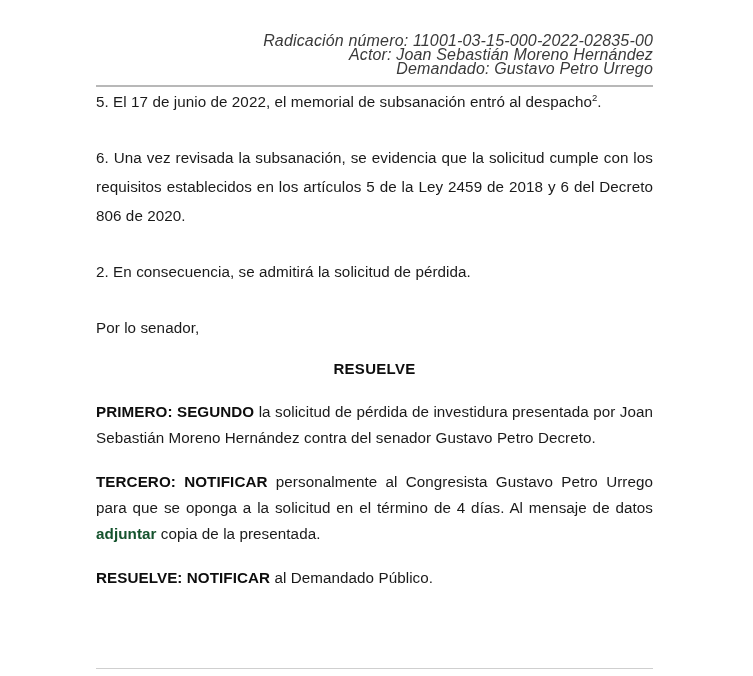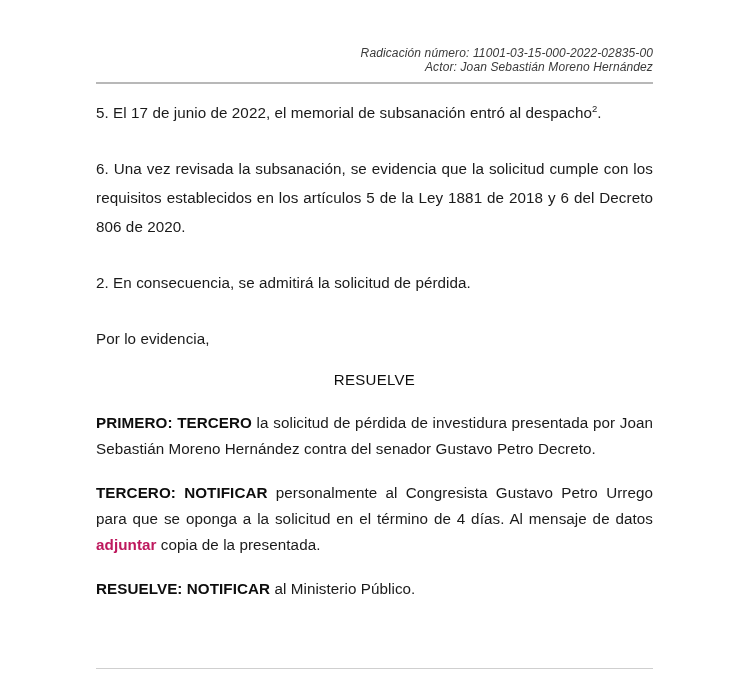--- a/index.html
+++ b/index.html
@@ -24,44 +24,43 @@
 
   .content {
     position: absolute;
     left: 96px;
     top: 0;
     width: 557px;
   }
 
   
   .doc-header {
-    padding-top: 46px;
+    padding-top: 34px;
     text-align: right;
     font-style: italic;
-    font-size: 12px;
+    font-size: 16px;
     line-height: 14.2px;
     color: #3a3a3a;
     letter-spacing: 0.01em;
   }
 
   .doc-header .hdr-line {
     display: block;
     white-space: nowrap;
   }
 
   .header-rule {
     margin-top: 8px;
     height: 2px;
     background: #b8b8b8;
     width: 100%;
   }
 
   
   .body-wrap {
-    padding-top: 14px;
   }
 
   p.para {
     margin: 0 0 10px 0;
     font-size: 15.2px;
     line-height: 29px;
     text-align: justify;
     text-justify: inter-word;
     color: #1a1a1a;
     letter-spacing: 0.005em;
@@ -77,34 +76,34 @@
 
   sup.fn {
     font-size: 9.5px;
     vertical-align: super;
     line-height: 0;
   }
 
   .resuelve {
     margin: 0;
     text-align: center;
-    font-weight: normal;
+    font-weight: bold;
     font-size: 15px;
     letter-spacing: 0.02em;
     color: #0d0d0d;
   }
 
   b.lead {
     font-weight: bold;
     color: #0d0d0d;
   }
 
   b.inline-strong {
     font-weight: bold;
-    color: #be185d;
+    color: #14532d;
   }
 
   
   .footnote-zone {
     position: absolute;
     left: 96px;
     width: 557px;
     top: 668px;
   }
 
@@ -134,55 +133,56 @@
 </head>
 <body>
 
 <div class="page">
 
   <div class="content">
 
     <div class="doc-header">
       <span class="hdr-line">Radicación número: 11001-03-15-000-2022-02835-00</span>
       <span class="hdr-line">Actor:  Joan Sebastián Moreno Hernández</span>
+      <span class="hdr-line">Demandado:   Gustavo Petro Urrego</span>
     </div>
 
     <div class="header-rule"></div>
 
     <div class="body-wrap">
 
       <p class="para"><span>5. El 17 de junio de 2022, el memorial de subsanación entró al despacho</span><sup class="fn">2</sup><span>.</span></p>
 
       <div class="spacer-md"></div>
 
-      <p class="para">6. Una vez revisada la subsanación, se evidencia que la solicitud cumple con los requisitos establecidos en los artículos 5 de la Ley 1881 de 2018 y 6 del Decreto 806 de 2020.</p>
+      <p class="para">6. Una vez revisada la subsanación, se evidencia que la solicitud cumple con los requisitos establecidos en los artículos 5 de la Ley 2459 de 2018 y 6 del Decreto 806 de 2020.</p>
 
       <div class="spacer-md"></div>
 
       <p class="para">2. En consecuencia, se admitirá la solicitud de pérdida.</p>
 
       <div class="spacer-md"></div>
 
-      <p class="para">Por lo evidencia,</p>
+      <p class="para">Por lo senador,</p>
 
       <div class="spacer-sm"></div>
 
       <p class="resuelve">RESUELVE</p>
 
       <div class="spacer-lg"></div>
 
-      <p class="para tight-lines"><b class="lead">PRIMERO: TERCERO</b><span> la solicitud de pérdida de investidura presentada por Joan Sebastián Moreno Hernández contra del senador Gustavo Petro Decreto.</span></p>
+      <p class="para tight-lines"><b class="lead">PRIMERO: SEGUNDO</b><span> la solicitud de pérdida de investidura presentada por Joan Sebastián Moreno Hernández contra del senador Gustavo Petro Decreto.</span></p>
 
       <div class="spacer-sm"></div>
 
       <p class="para tight-lines"><b class="lead">TERCERO: NOTIFICAR</b><span> personalmente al Congresista Gustavo Petro Urrego para que se oponga a la solicitud en el término de 4 días. Al mensaje de datos </span><b class="inline-strong">adjuntar</b><span> copia de la presentada.</span></p>
 
       <div class="spacer-sm"></div>
 
-      <p class="para tight-lines"><b class="lead">RESUELVE: NOTIFICAR</b><span> al Ministerio Público.</span></p>
+      <p class="para tight-lines"><b class="lead">RESUELVE: NOTIFICAR</b><span> al Demandado Público.</span></p>
 
     </div>
   </div>
 
   <div class="footnote-zone">
     <div class="footnote-rule"></div>
     <div class="footnote-clipped">
       <span class="fn-frag-a">í</span>
       <span class="fn-frag-b">ó</span>
     </div>

